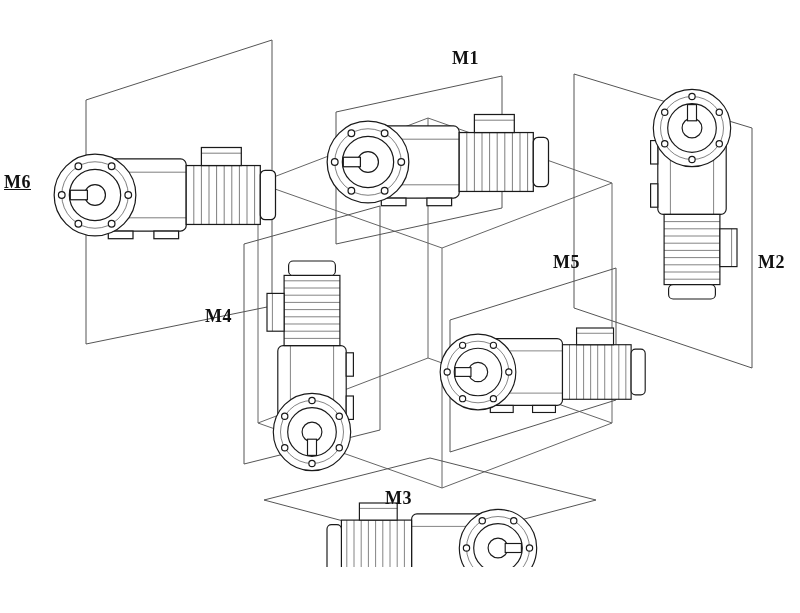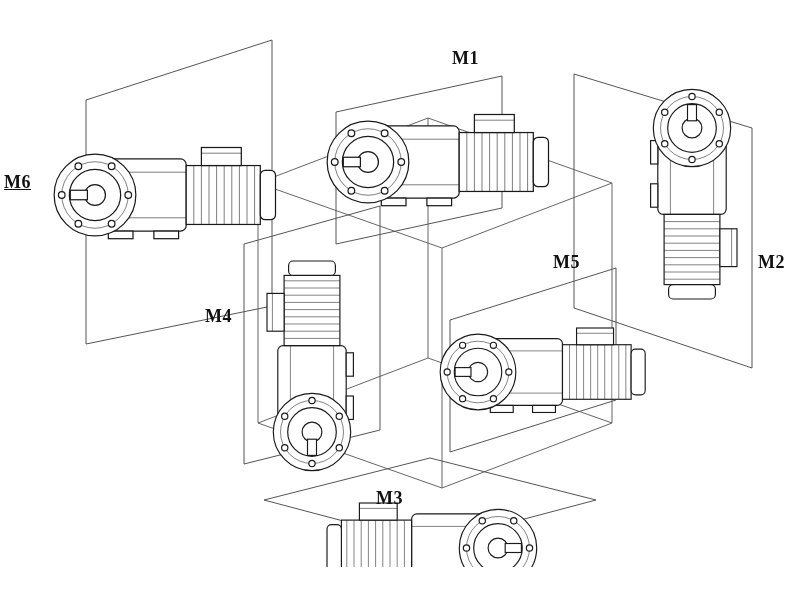--- a/index.html
+++ b/index.html
@@ -21,21 +21,21 @@
     user-select:none;
   }
   
   .ln{fill:#ffffff;stroke:#1a1a1a;stroke-width:1.3;}
   .lnn{fill:none;stroke:#1a1a1a;stroke-width:1.3;}
   .thin{fill:none;stroke:#1a1a1a;stroke-width:0.6;}
   .wire{fill:none;stroke:#666;stroke-width:1;}
   .plane{fill:none;stroke:#555;stroke-width:1;}
   .lbl-m1{left:452px;top:48px;}
   .lbl-m2{left:758px;top:252px;}
-  .lbl-m3{left:376px;top:488px;}
+  .lbl-m3{left:385px;top:488px;}
   .lbl-m4{left:205px;top:306px;}
   .lbl-m5{left:553px;top:252px;}
   .lbl-m6{left:4px;top:172px;text-decoration:underline;}
 </style>
 </head>
 <body>
 
 <div id="stage">
 
   <svg id="drawing" width="800" height="613" viewBox="0 0 800 613">

